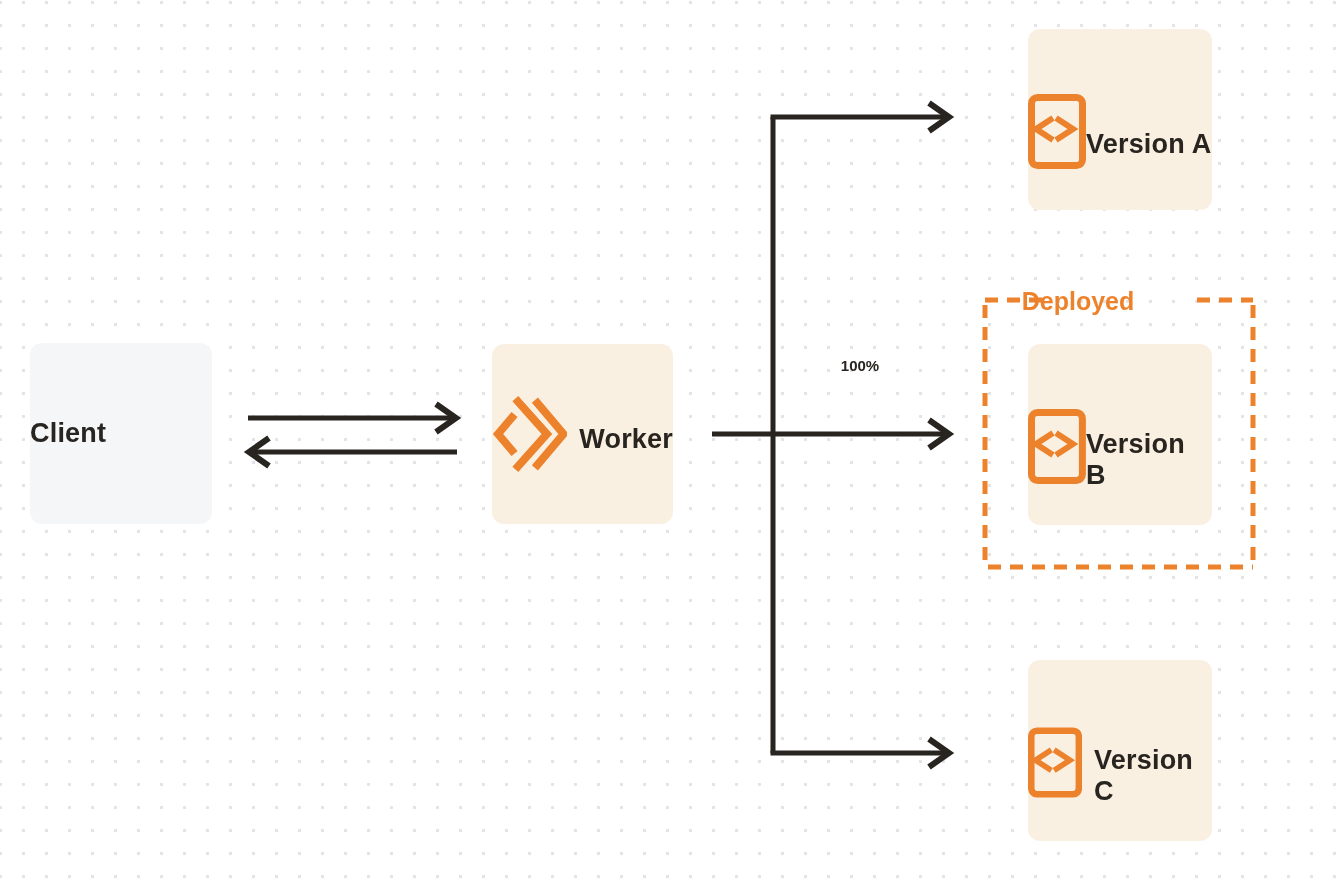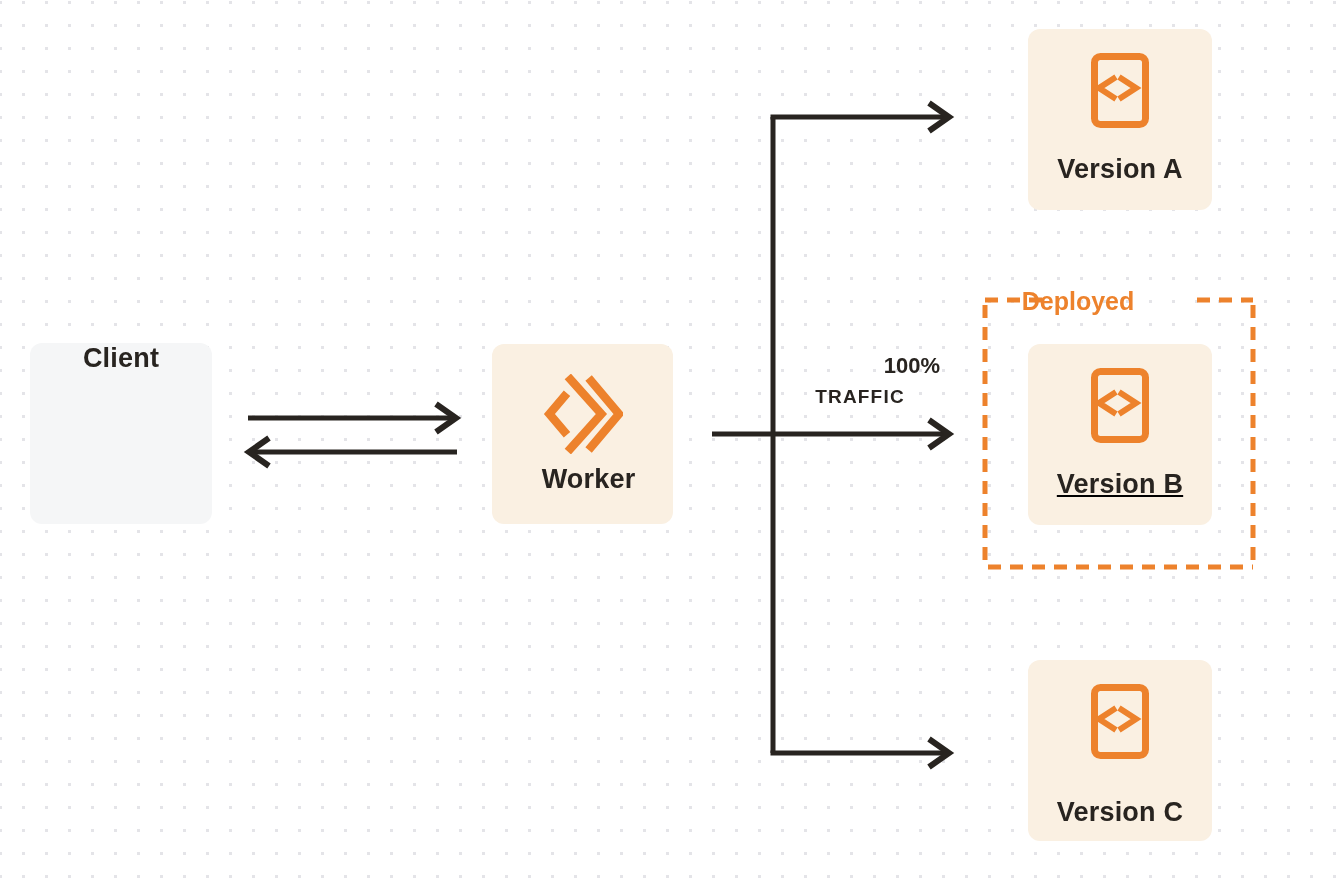--- a/index.html
+++ b/index.html
@@ -47,21 +47,21 @@
     stroke: var(--accent-orange);
     stroke-width: 5;
     fill: none;
     stroke-dasharray: 13 9;
     stroke-linecap: butt;
   }
   .node {
     position: absolute;
     border-radius: 12px;
     display: flex;
-    flex-direction: column;
+    flex-direction: row;
     align-items: center;
   }
   .node-label {
     font-weight: 700;
     font-size: 27px;
     color: var(--ink);
     letter-spacing: 0.2px;
   }
   .client-node {
     left: 30px; top: 343px;
@@ -79,21 +79,21 @@
   .worker-node .node-label { margin-top: 10px; margin-left: 12px; }
   .version-node {
     left: 1028px;
     width: 184px; height: 181px;
     background: var(--node-bg);
     padding-top: 24px;
   }
   .version-node .node-icon { width: 58px; height: 75px; }
   .version-node .node-label { margin-top: 26px; }
   .version-a { top: 29px; }
-  .version-b { top: 344px; text-decoration: underline; }
+  .version-b { top: 344px; }
   .version-c { top: 660px; gap: 12px; }
   .icon-stroke {
     stroke: var(--accent-orange);
     fill: none;
     stroke-linejoin: miter;
     stroke-linecap: butt;
   }
   .deployed-label {
     position: absolute;
     left: 1001px; top: 287px;
@@ -105,21 +105,21 @@
     white-space: nowrap;
   }
   .traffic-label {
     position: absolute;
     left: 780px; top: 350px;
     width: 160px;
     text-align: center;
     color: var(--ink);
     font-weight: 700;
   }
-  .traffic-line1 { display: block; font-size: 22px; line-height: 31px; text-align: right; }
+  .traffic-line1 { display: block; font-size: 15px; line-height: 31px; }
   .traffic-line2 { display: block; font-size: 19px; line-height: 31px; letter-spacing: 1.2px; }
 </style>
 </head>
 <body>
 
 <div class="canvas">
 
   <svg class="wires" viewBox="0 0 1338 878" aria-hidden="true">
 
     <path class="wire" d="M248 418 H452"></path>
@@ -182,16 +182,15 @@
       <path class="icon-stroke" stroke-width="6" d="M25 24 L8 35 L25 46"></path>
       <path class="icon-stroke" stroke-width="6" d="M28 24 L45 35 L28 46"></path>
     </svg>
     <span class="node-label">Version C</span>
   </div>
 
   <div class="deployed-label">Deployed</div>
 
   <div class="traffic-label">
     <span class="traffic-line1">100%</span>
-    <span class="traffic-line2">TRAFFIC</span>
   </div>
 
 </div>
 
 </body></html>

